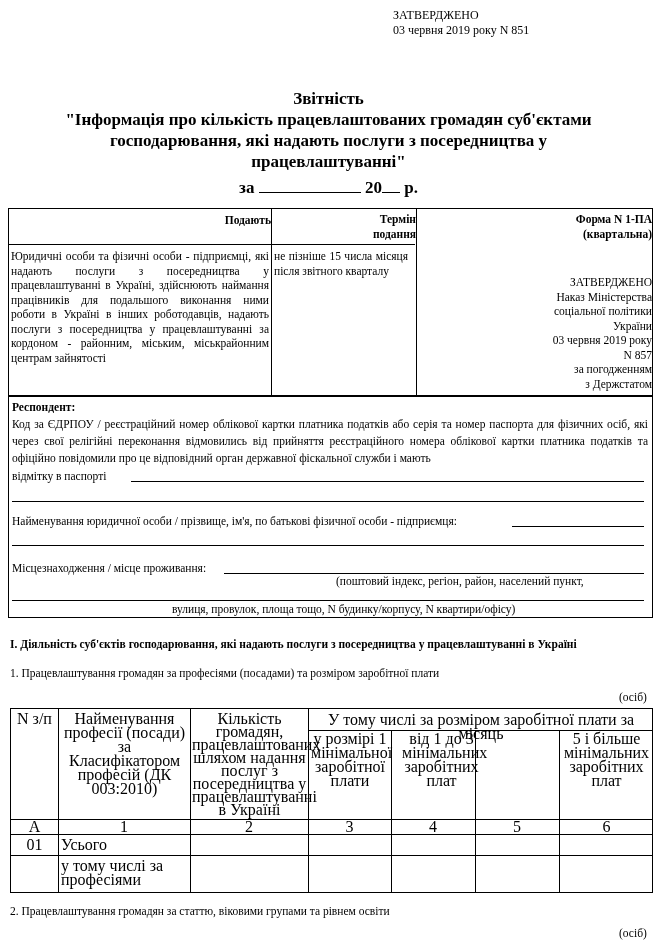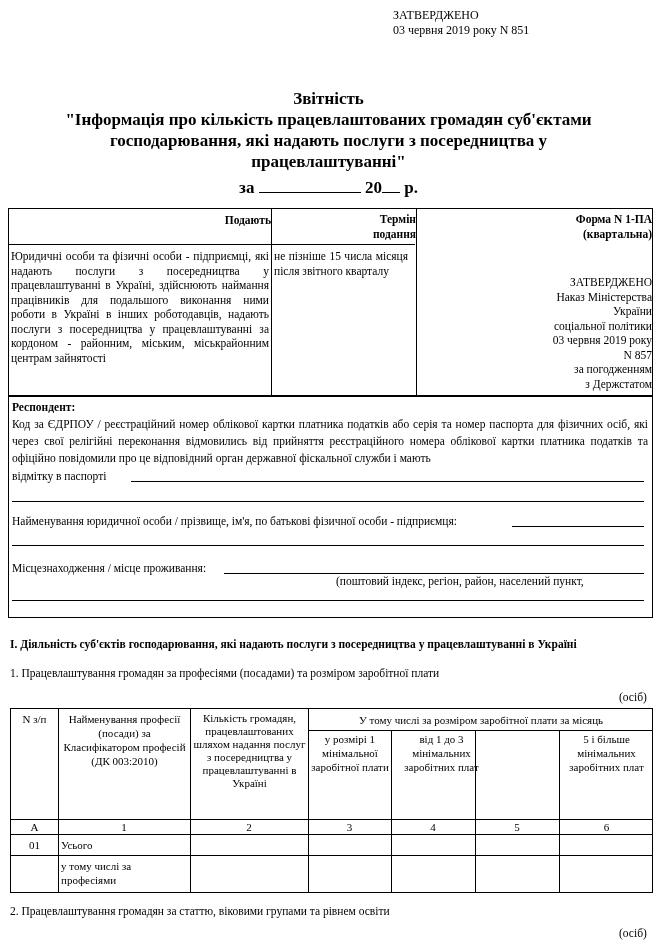--- a/index.html
+++ b/index.html
@@ -21,21 +21,21 @@
   .justify { text-align:justify; }
   .bold { font-weight:bold; }
 
   .resp { left:8px; top:396px; width:645px; height:222px; }
   .resp .t { position:absolute; font-size:11.5px; line-height:17px; }
   .uline { position:absolute; border-bottom:1.5px solid #000; height:0; }
   .small { font-size:9px; }
 
   .section { font-size:11.5px; position:absolute; }
   .grid { position:absolute; left:10px; top:708px; width:643px; height:185px; border:1px solid #000; box-sizing:border-box; }
-  .g { position:absolute; font-size:11px; line-height:14px; text-align:center; }
+  .g { position:absolute; font-size:16px; line-height:14px; text-align:center; }
 </style>
 </head>
 <body>
 
 <div class="abs approved">
   <div>ЗАТВЕРДЖЕНО</div>
   <div>03 червня 2019 року N 851</div>
 </div>
 
 <div class="abs title">
@@ -65,22 +65,22 @@
     <div>Форма N 1-ПА</div>
     <div>(квартальна)</div>
   </div>
 
   <div class="cell-text justify" style="left:2px; width:258px; top:40px;">Юридичні особи та фізичні особи - підприємці, які надають послуги з посередництва у працевлаштуванні в Україні, здійснюють наймання працівників для подальшого виконання ними роботи в Україні в інших роботодавців, надають послуги з посередництва у працевлаштуванні за кордоном - районним, міським, міськрайонним центрам зайнятості</div>
   <div class="cell-text justify" style="left:265px; width:134px; top:40px;">не пізніше 15 числа місяця після звітного кварталу</div>
 
   <div class="cell-text center" style="left:407px; width:236px; top:66px; overflow:hidden; height:120px;">
     <div>ЗАТВЕРДЖЕНО</div>
     <div>Наказ Міністерства</div>
+    <div>соціальної політики</div>
     <div>України</div>
-    <div>соціальної політики</div>
     <div>03 червня 2019 року</div>
     <div>N 857</div>
     <div>за погодженням</div>
     <div>з Держстатом</div>
   </div>
 </div>
 
 <div class="abs box resp">
   <div class="t bold" style="left:3px; top:2px;">Респондент:</div>
   <div class="t justify" style="left:3px; top:19px; width:636px;">Код за ЄДРПОУ / реєстраційний номер облікової картки платника податків або серія та номер паспорта для фізичних осіб, які через свої релігійні переконання відмовились від прийняття реєстраційного номера облікової картки платника податків та офіційно повідомили про це відповідний орган державної фіскальної служби і мають</div>
@@ -89,20 +89,21 @@
   <div class="uline" style="left:3px; right:8px; top:104px;"></div>
 
   <div class="t" style="left:3px; top:116px;">Найменування юридичної особи / прізвище, ім'я, по батькові фізичної особи - підприємця:</div>
   <div class="uline" style="left:503px; right:8px; top:129px;"></div>
   <div class="uline" style="left:3px; right:8px; top:148px;"></div>
 
   <div class="t" style="left:3px; top:163px;">Місцезнаходження / місце проживання:</div>
   <div class="uline" style="left:215px; right:8px; top:176px;"></div>
   <div class="t small" style="left:327px; top:176px;">(поштовий індекс, регіон, район, населений пункт,</div>
   <div class="uline" style="left:3px; right:8px; top:203px;"></div>
+  <div class="t small" style="left:163px; top:204px;">вулиця, провулок, площа тощо, N будинку/корпусу, N квартири/офісу)</div>
 </div>
 
 <div class="section bold" style="left:10px; top:638px;">I. Діяльність суб'єктів господарювання, які надають послуги з посередництва у працевлаштуванні в Україні</div>
 <div class="section" style="left:10px; top:667px;">1. Працевлаштування громадян за професіями (посадами) та розміром заробітної плати</div>
 <div class="section" style="left:619px; top:691px;">(осіб)</div>
 
 <div class="grid">
 
   <div class="vline" style="left:47px;"></div>
   <div class="vline" style="left:179px;"></div>

